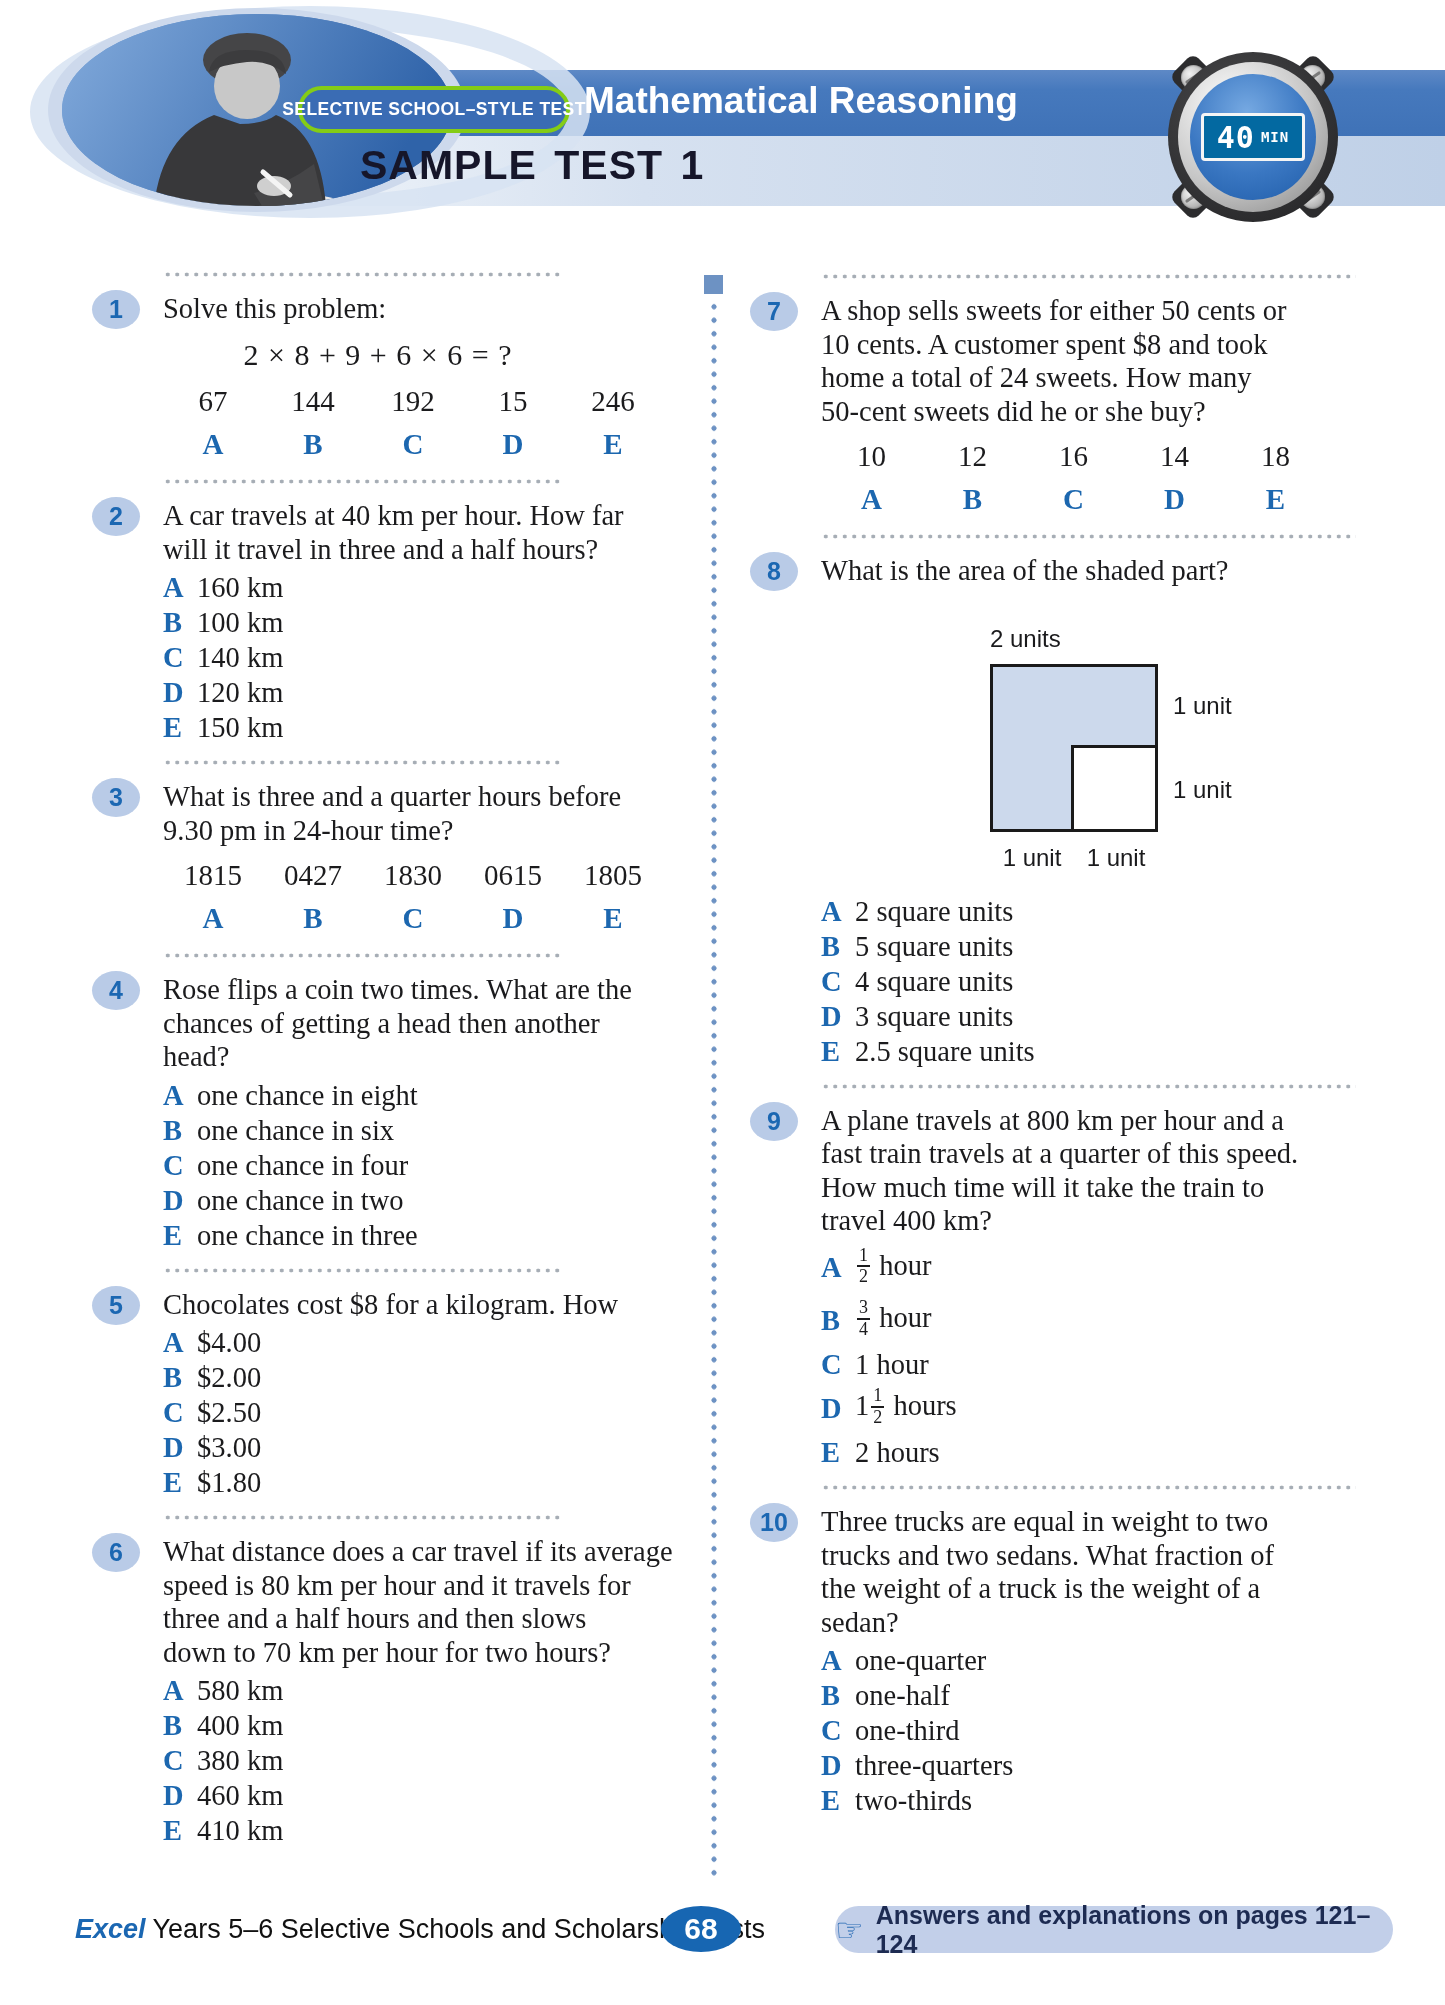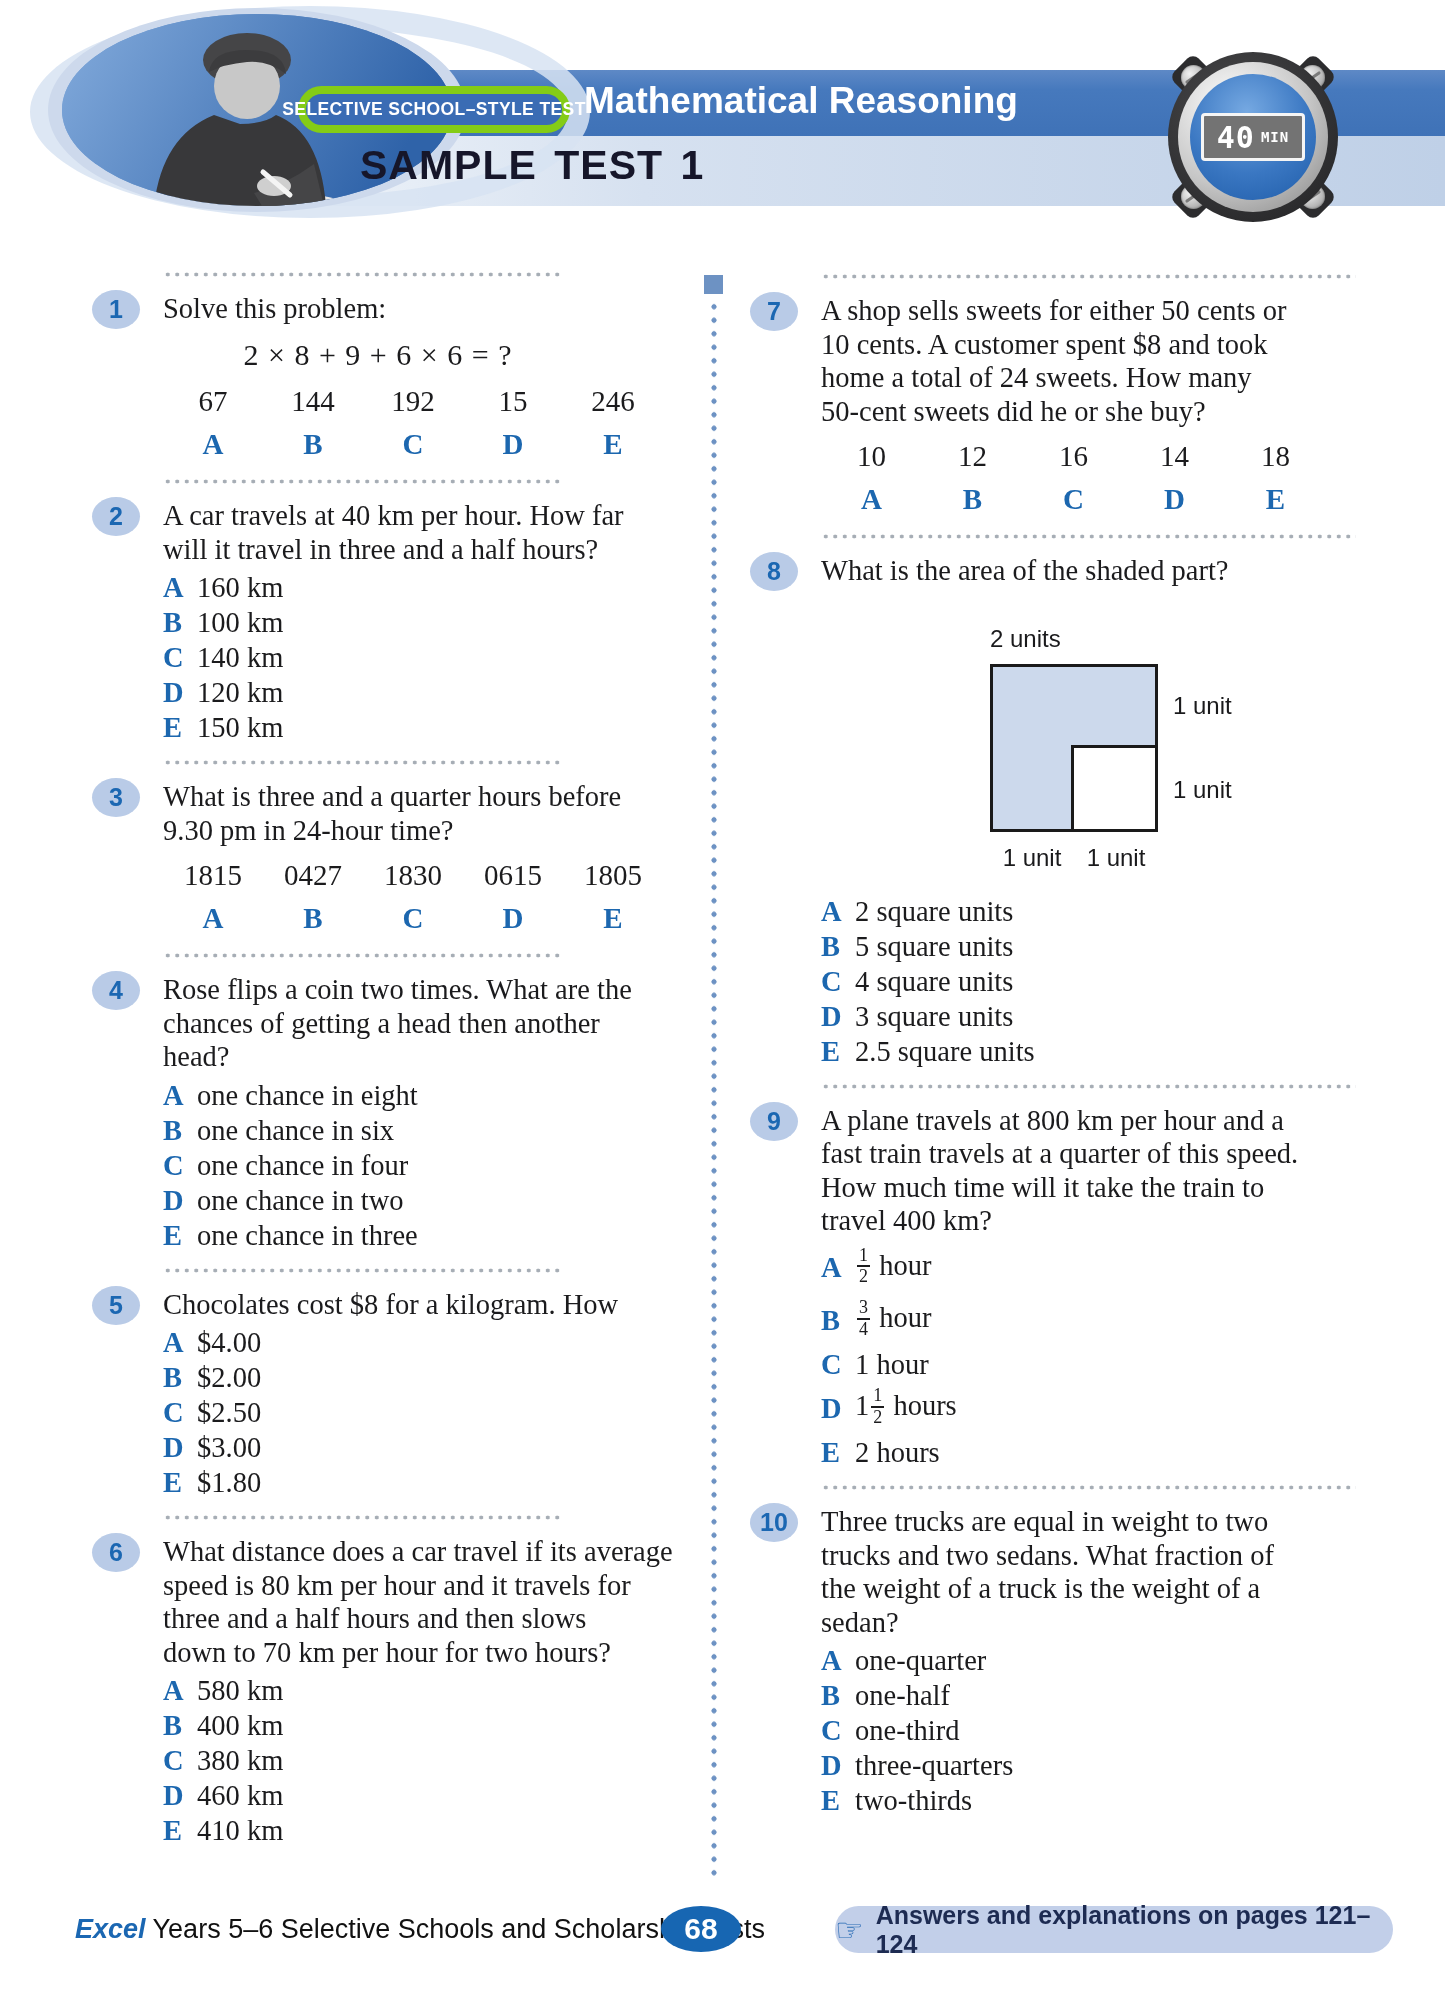--- a/index.html
+++ b/index.html
@@ -13,21 +13,21 @@
   .band-light{position:absolute;left:300px;right:0;top:136px;height:70px;
     background:linear-gradient(90deg,#eef3f9 0%,#d6e1f0 30%,#bfd0e7 100%);}
   .swoosh-ring{position:absolute;left:30px;top:6px;width:560px;height:212px;
     border:22px solid rgba(215,227,242,0.85);border-radius:50%;box-sizing:border-box;}
   .photo-outer{position:absolute;left:48px;top:8px;width:418px;height:204px;border-radius:50%;
     background:#cdd9ec;}
   .photo-ellipse{position:absolute;left:62px;top:14px;width:390px;height:192px;border-radius:50%;
     overflow:hidden;background:linear-gradient(100deg,#7ba6da,#2f63a9);}
   .photo-ellipse svg{display:block;}
   .badge-pill{position:absolute;left:298px;top:86px;width:272px;height:47px;border-radius:26px;
-    background:#3a6cb4;border:8px solid #84cc16;box-sizing:border-box;
+    background:#3a6cb4;border:4px solid #84cc16;box-sizing:border-box;
     display:flex;align-items:center;justify-content:center;
     font-family:"Liberation Sans",sans-serif;font-weight:bold;font-size:17.5px;
     color:#ffffff;letter-spacing:0.4px;white-space:nowrap;}
   .subject-title{position:absolute;left:584px;top:80px;
     font-family:"Liberation Sans",sans-serif;font-weight:bold;font-size:37px;color:#ffffff;}
   .page-title{position:absolute;left:360px;top:142px;
     font-family:"Liberation Sans",sans-serif;font-weight:bold;font-size:41px;color:#16162a;
     letter-spacing:1px;word-spacing:5px;}
   
   .timer{position:absolute;left:1158px;top:42px;width:190px;height:190px;z-index:5;}
@@ -39,21 +39,21 @@
   .timer .screw::after{content:"";position:absolute;left:3px;top:11px;width:19px;height:3px;
     background:#7b7b7b;transform:rotate(-35deg);border-radius:2px;}
   .t1{left:18px;top:18px;} .t2{right:18px;top:18px;} .t3{left:18px;bottom:18px;} .t4{right:18px;bottom:18px;}
   .s1{left:23px;top:23px;} .s2{right:23px;top:23px;} .s3{left:23px;bottom:23px;} .s4{right:23px;bottom:23px;}
   .timer-body{position:absolute;left:10px;top:10px;width:170px;height:170px;border-radius:50%;
     background:radial-gradient(circle at 40% 35%,#4a4a4c,#212123);}
   .timer-ring{position:absolute;left:20px;top:20px;width:150px;height:150px;border-radius:50%;
     background:radial-gradient(circle at 35% 30%,#ffffff,#c6c6c6 55%,#808080);}
   .timer-face{position:absolute;left:32px;top:32px;width:126px;height:126px;border-radius:50%;
     background:radial-gradient(circle at 45% 30%,#76a9e2,#3a77c2 55%,#1f5ca8);}
-  .lcd{position:absolute;left:43px;top:71px;width:104px;height:48px;background:#737373;
+  .lcd{position:absolute;left:43px;top:71px;width:104px;height:48px;background:#0369a1;
     border:3px solid #f5f5f5;border-radius:4px;box-sizing:border-box;
     display:flex;align-items:center;justify-content:center;
     font-family:"DejaVu Sans Mono",monospace;color:#ffffff;}
   .lcd-val{font-size:30px;font-weight:bold;letter-spacing:1px;}
   .lcd-unit{font-size:14px;font-weight:bold;margin-left:6px;letter-spacing:1px;}
   
   .divider-square{position:absolute;left:704px;top:275px;width:19px;height:19px;background:#6d92c3;}
   .divider-dots{position:absolute;left:711px;top:300px;width:6px;height:1578px;
     background-image:radial-gradient(circle,#6d92c3 2.3px,transparent 2.9px);
     background-size:6px 13.5px;background-repeat:repeat-y;}

